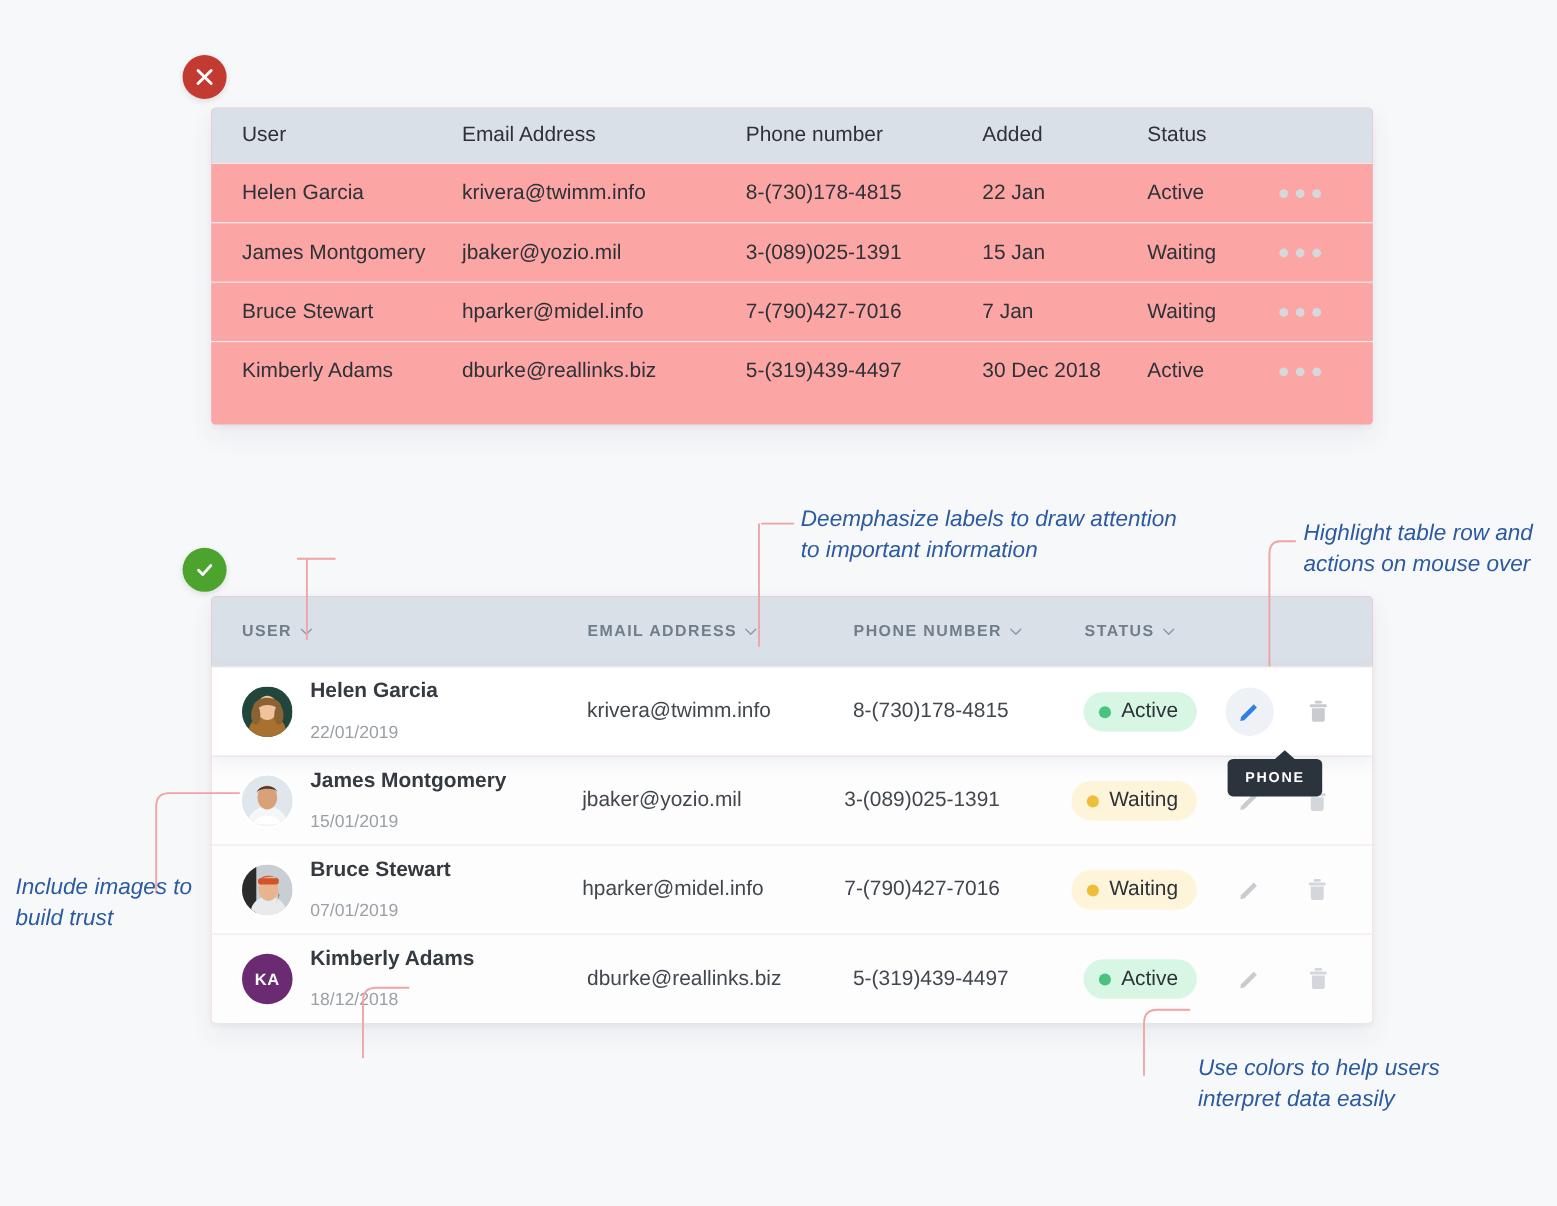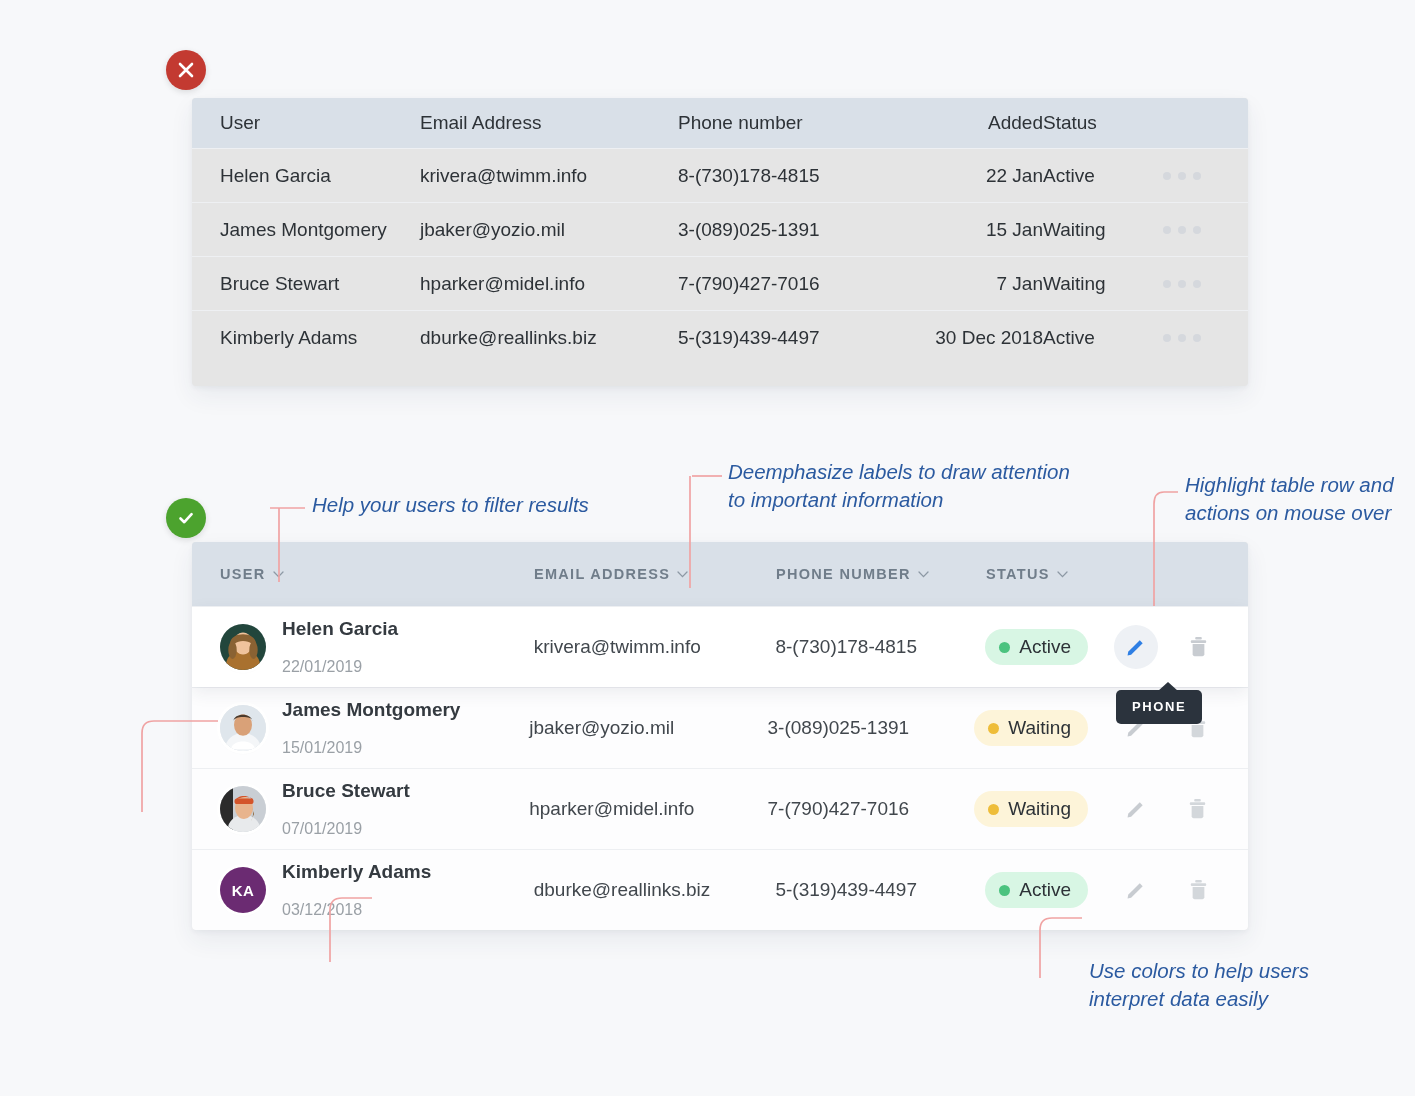--- a/index.html
+++ b/index.html
@@ -25,21 +25,21 @@
     display: flex; align-items: center; justify-content: center;
     box-shadow: 0 2px 6px rgba(0,0,0,.12);
   }
   .mark svg { display:block; }
   .mark-bad  { left: 166px; top: 50px; background: #c33a31; }
   .mark-good { left: 166px; top: 498px; background: #4ca32e; }
 
   
   .card {
     position: absolute;
-    background: #e5e5e5;
+    background: #fca5a5;
     border-radius: 4px;
     box-shadow: 0 10px 24px rgba(40,55,80,.07), 0 2px 5px rgba(40,55,80,.05);
     overflow: hidden;
   }
 
   
   #table-basic { left: 192px; top: 98px; width: 1056px; }
   #table-basic .thead {
     background: #d9e0e8;
     height: 50px;
@@ -49,21 +49,21 @@
   #table-basic .tr { display: flex; align-items: center; }
   #table-basic .th, #table-basic .td {
     font-size: 19px; color: #2d3237; white-space: nowrap;
   }
   #table-basic .th { color: #2d3237; }
   #table-basic .pad-bottom { height: 22px; }
 
   .c1 { width: 228px; padding-left: 28px; box-sizing: border-box; }
   .c2 { width: 258px; }
   .c3 { width: 215px; }
-  .c4 { width: 150px; text-align: right; }
+  .c4 { width: 150px; }
   .c5 { width: 120px; }
   .c6 { flex: 1; display: flex; justify-content: flex-start; }
 
   .dots { display: flex; gap: 7px; }
   .dots i { width: 8px; height: 8px; border-radius: 50%; background: #d5d8dd; display:block; }
 
   
   #table-rich { left: 192px; top: 542px; width: 1056px; }
   #table-rich .thead {
     background: #d9e0e8;
@@ -423,21 +423,21 @@
       </div>
     </div>
 
     <div class="row">
       <div class="rc1">
         <span class="avatar" style="background:#6b2b72;justify-content:center;">
           <span class="initials">KA</span>
         </span>
         <span style="display: block;">
           <span class="uname" style="display: block;">Kimberly Adams</span>
-          <span class="udate" style="display: block;">03/12/2018</span>
+          <span class="udate" style="display: block;">18/12/2018</span>
         </span>
       </div>
       <div class="rc2 cellv">dburke@reallinks.biz</div>
       <div class="rc3 cellv">5-(319)439-4497</div>
       <div class="rc5">
         <span class="badge active">
           <i class="bdot"></i>
           <span>Active</span>
         </span>
         <span class="actions">
@@ -466,21 +466,22 @@
       <path d="M279 508 V582"></path>
       <path d="M722 476 H692"></path>
       <path d="M690 476 V588"></path>
       <path d="M1178 492 H1164 Q1154 492 1154 504 V624"></path>
       <path d="M142 812 V733 Q142 721 154 721 H218"></path>
       <path d="M330 962 V910 Q330 898 342 898 H372" transform="translate(0,0)"></path>
       <path d="M1040 978 V930 Q1040 918 1052 918 H1082"></path>
     </g>
   </svg>
 
-  <div class="note n-filter">Help your users to filter results</div>
   <div class="note n-highlight">Highlight table row and
 actions on mouse over</div>
   <div class="note n-deemph">Deemphasize labels to draw attention
 to important information</div>
+  <div class="note n-images">Include images to
+build trust</div>
   <div class="note n-colors">Use colors to help users
 interpret data easily</div>
 
 </div>
 
 </body></html>

